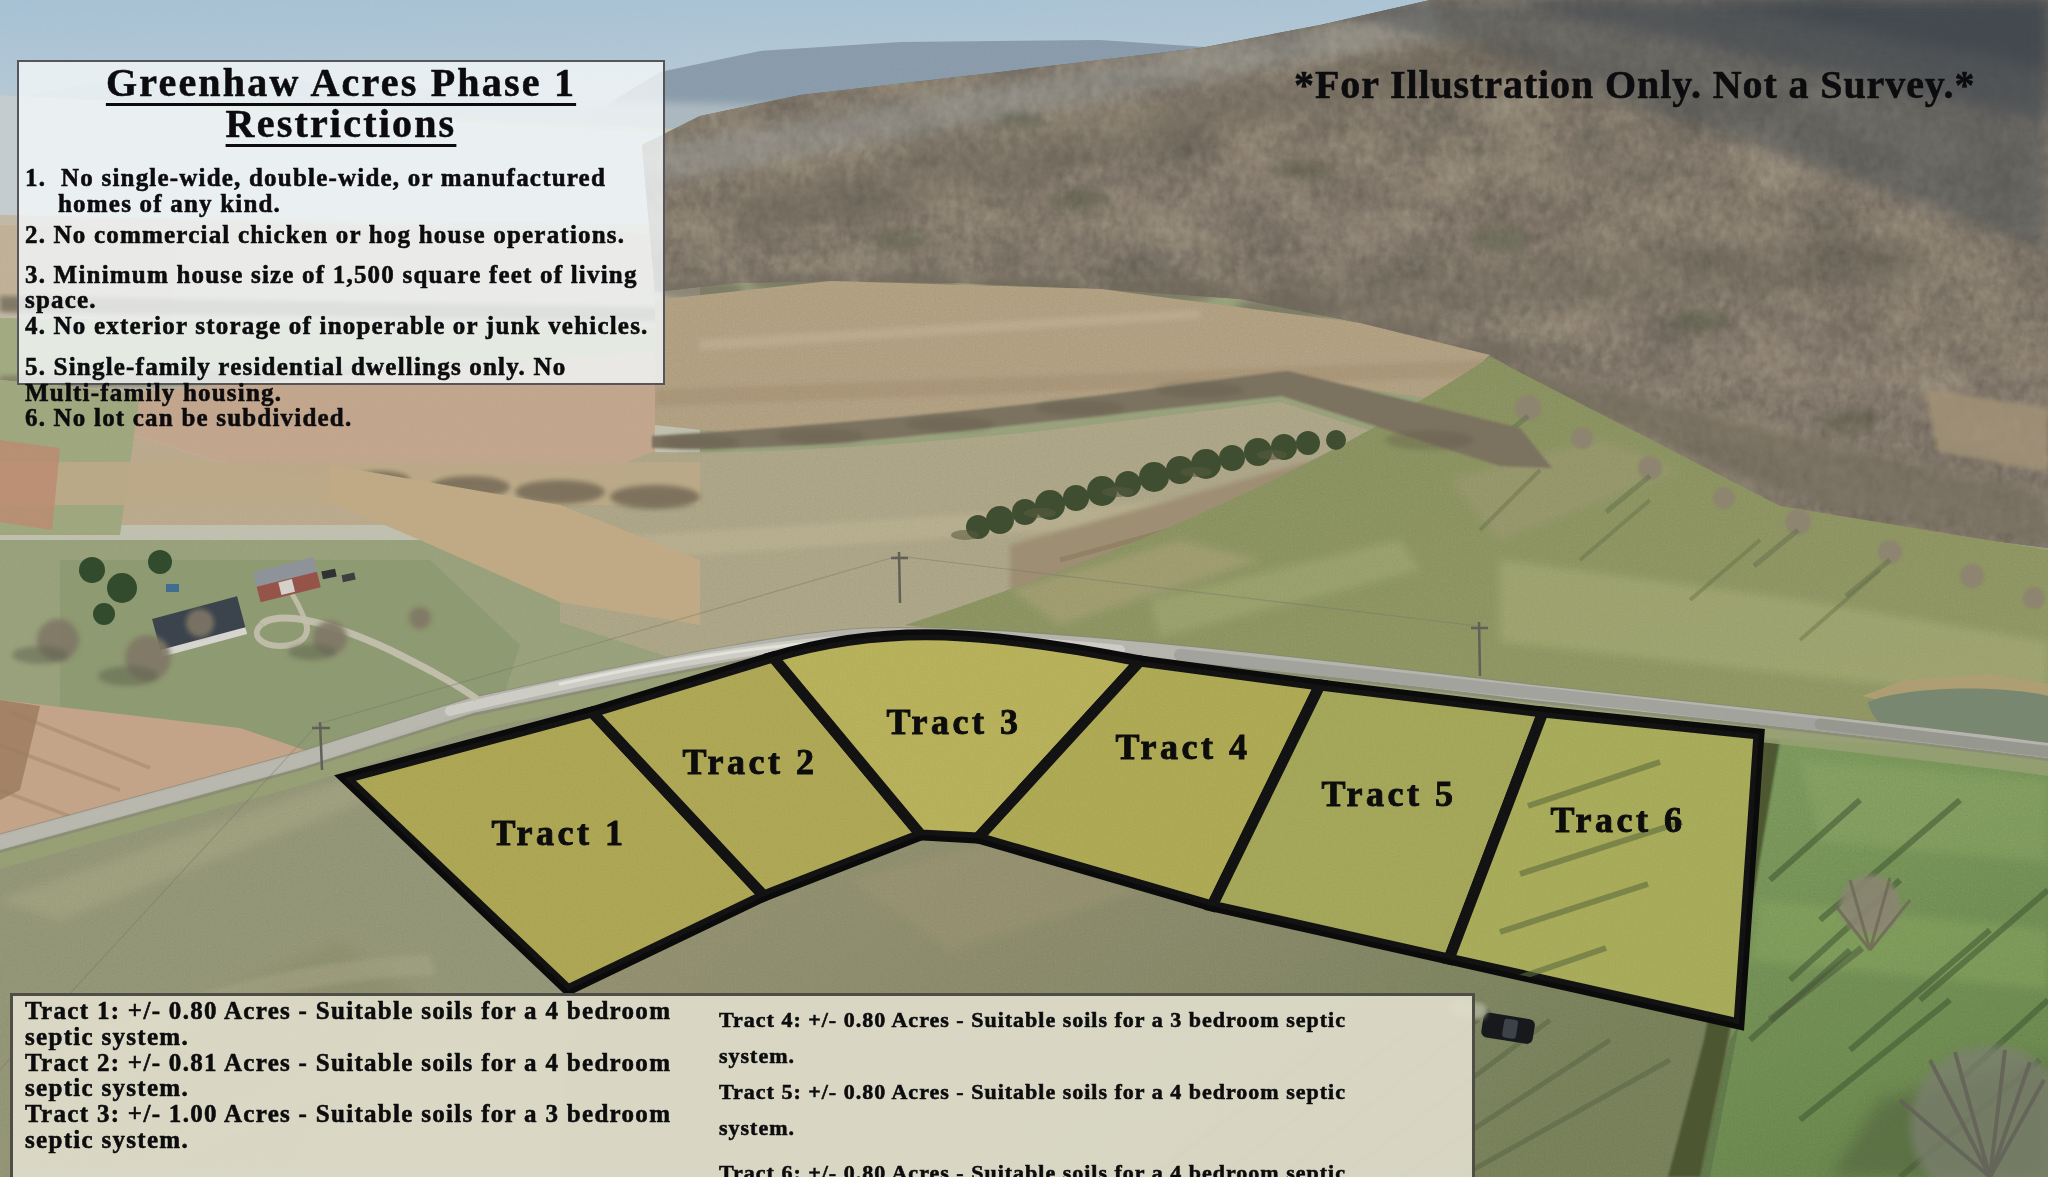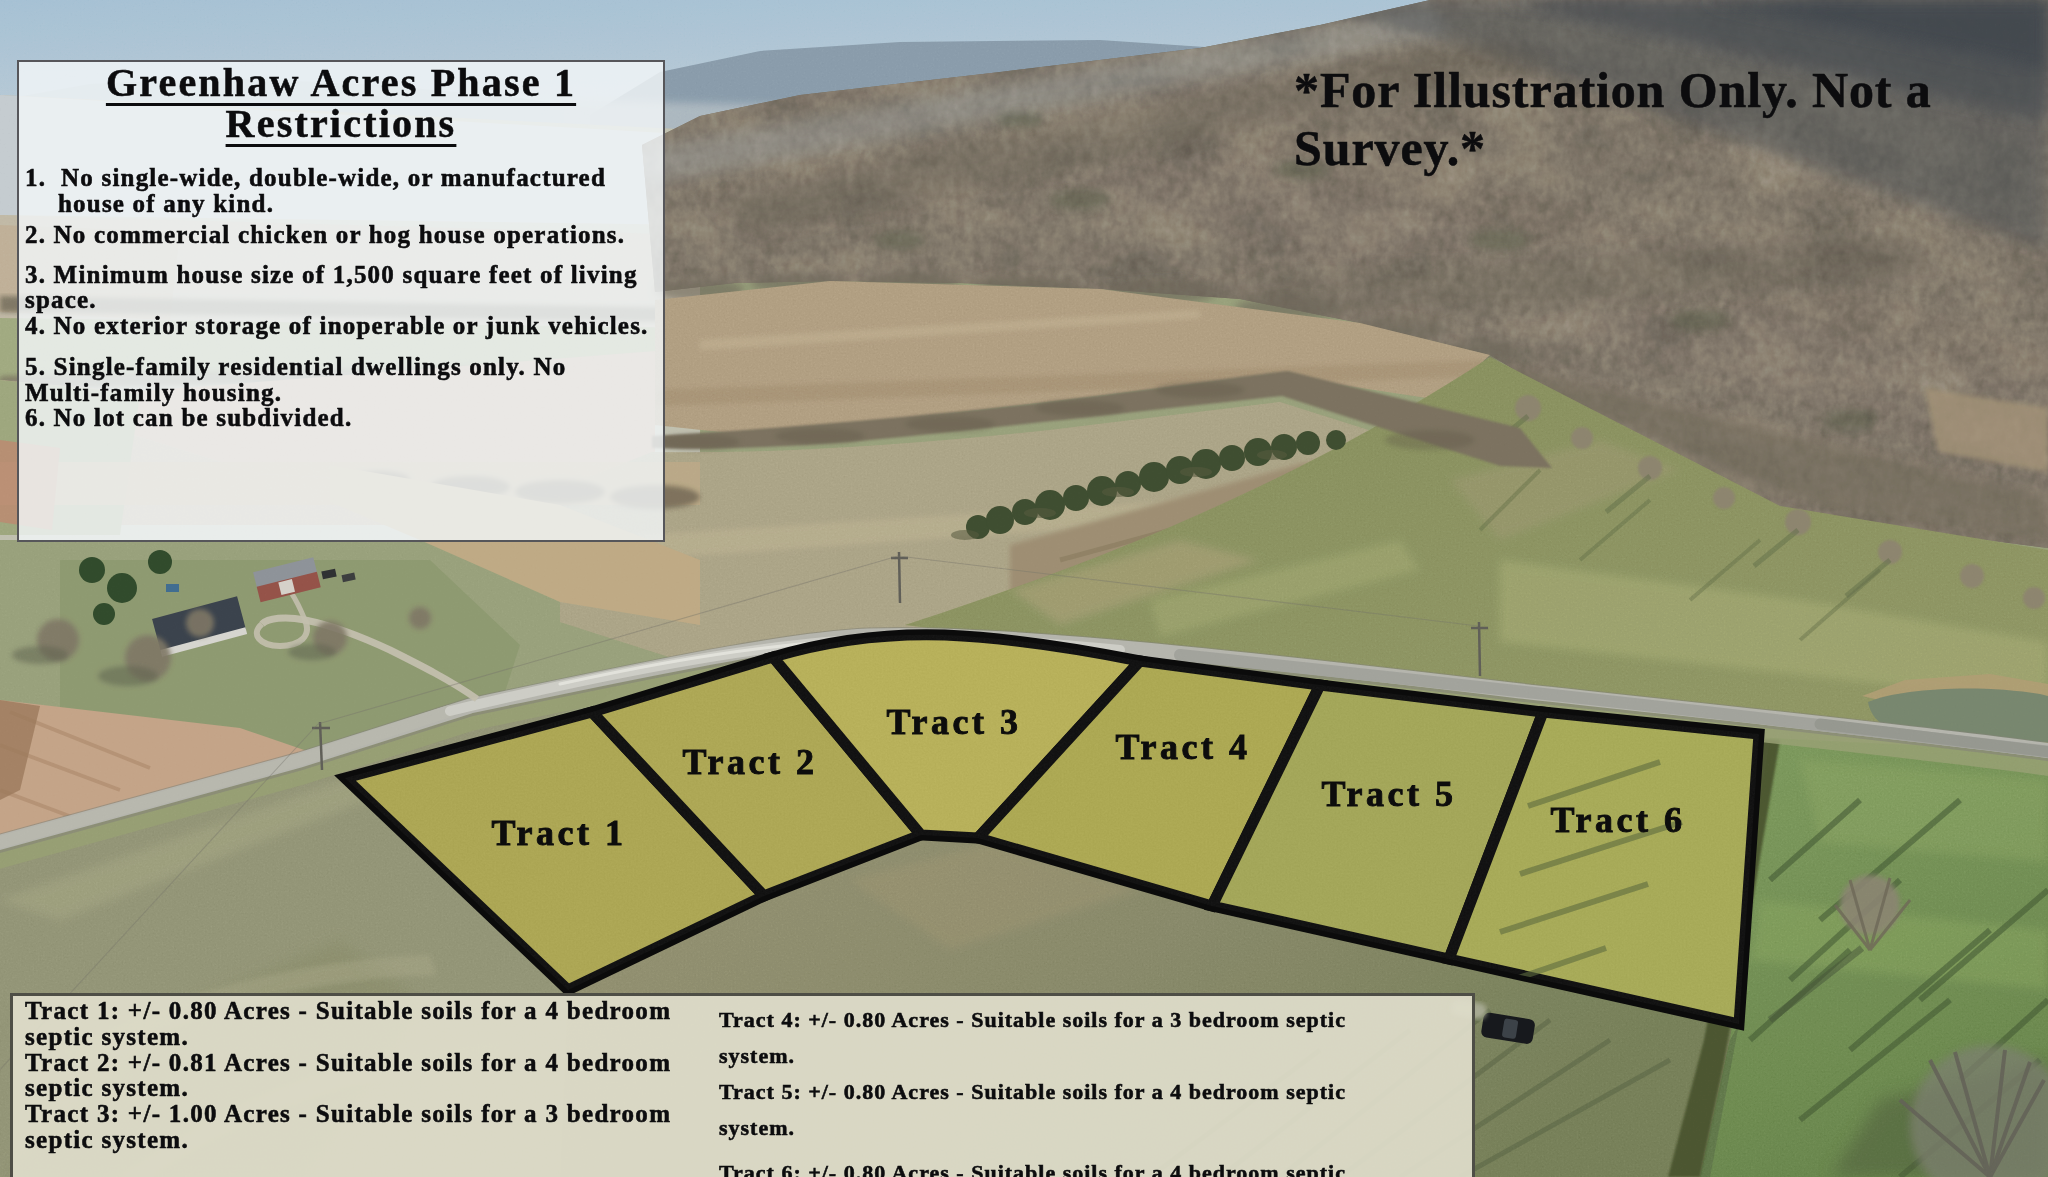--- a/index.html
+++ b/index.html
@@ -482,36 +482,36 @@
 <text x="1618" y="832">Tract 6</text>
 </g>
 
 <g transform="rotate(9 1509 1029)">
  <rect x="1482" y="1016" width="52" height="25" rx="6" fill="#17191d"></rect>
  <rect x="1503" y="1019" width="14" height="19" rx="3" fill="#3c4248"></rect>
  <rect x="1448" y="1008" width="36" height="16" rx="7" fill="#aeb09b" opacity="0.85" filter="url(#soft2)"></rect>
 </g>
 </svg>
 
-<div class="tbox" style="left:17px;top:60px;width:648px;height:482px;background:rgba(243,246,248,0.82);border:2px solid #56565a;">
+<div class="tbox" style="left:17px;top:60px;width:648px;height:325px;background:rgba(243,246,248,0.82);border:2px solid #56565a;">
 <div style="text-align:center;font-size:40px;line-height:41px;letter-spacing:2.2px;margin-top:0px;">
 <span style="text-decoration:underline;text-decoration-thickness:3px;text-underline-offset:7px;">Greenhaw Acres Phase 1</span><br>
 <span style="text-decoration:underline;text-decoration-thickness:3px;text-underline-offset:7px;">Restrictions</span>
 </div>
 <div style="font-size:25px;line-height:25.5px;margin:21px 0 0 6px;letter-spacing:1.2px;">
-<div>1.&nbsp;&nbsp;No single-wide, double-wide, or manufactured<br><span style="margin-left:33px;">house of any kind.</span></div>
+<div>1.&nbsp;&nbsp;No single-wide, double-wide, or manufactured<br><span style="margin-left:33px;">homes of any kind.</span></div>
 <div style="margin-top:6px;">2. No commercial chicken or hog house operations.</div>
 <div style="margin-top:14px;">3. Minimum house size of 1,500 square feet of living<br>space.</div>
 <div style="">4. No exterior storage of inoperable or junk vehicles.</div>
 <div style="margin-top:16px;">5. Single-family residential dwellings only. No<br>Multi-family housing.</div>
 <div style="margin-top:0px;">6. No lot can be subdivided.</div>
 </div>
 </div>
 
-<div class="tbox" style="left:1294px;top:61px;font-size:50px;letter-spacing:0.9px;">*For Illustration Only. Not a Survey.*</div>
+<div class="tbox" style="left:1294px;top:61px;font-size:40px;letter-spacing:0.9px;">*For Illustration Only. Not a Survey.*</div>
 
 <div class="tbox" style="left:10px;top:993px;width:1465px;height:222px;background:rgba(224,221,203,0.92);border:3px solid #4e4e46;">
 <div style="position:absolute;left:12px;top:2px;font-size:25px;line-height:25.8px;letter-spacing:1.3px;">
 Tract 1: +/- 0.80 Acres - Suitable soils for a 4 bedroom<br>
 septic system.<br>
 Tract 2: +/- 0.81 Acres - Suitable soils for a 4 bedroom<br>
 septic system.<br>
 Tract 3: +/- 1.00 Acres - Suitable soils for a 3 bedroom<br>
 septic system.
 </div>

